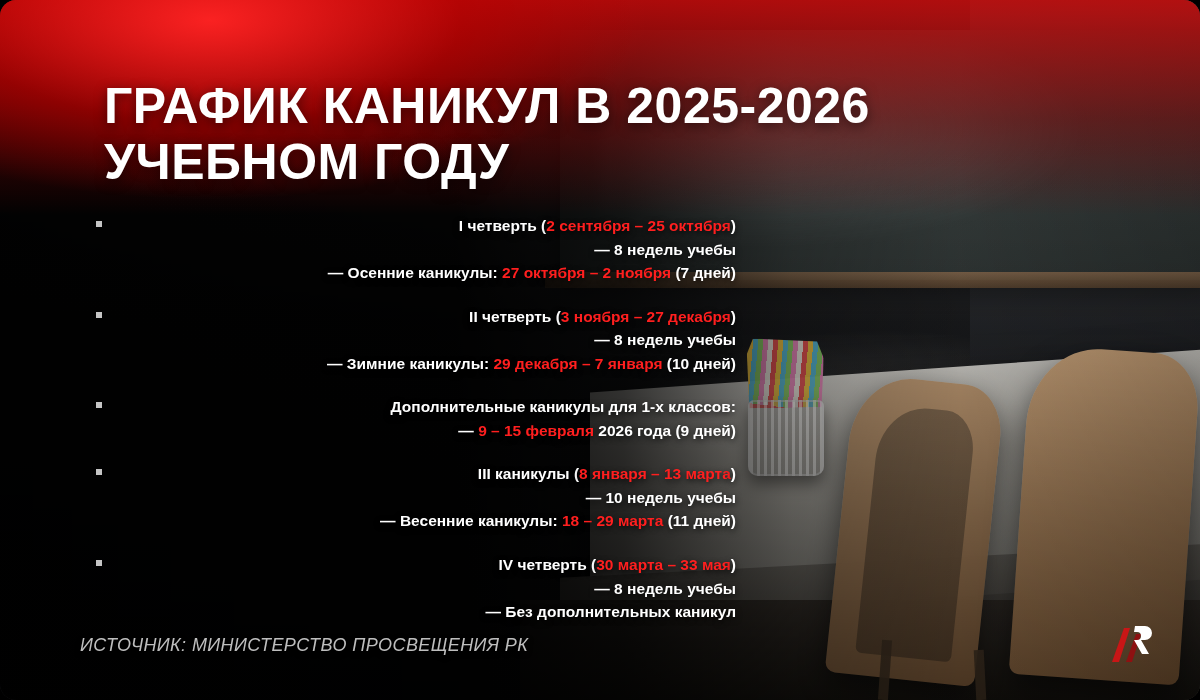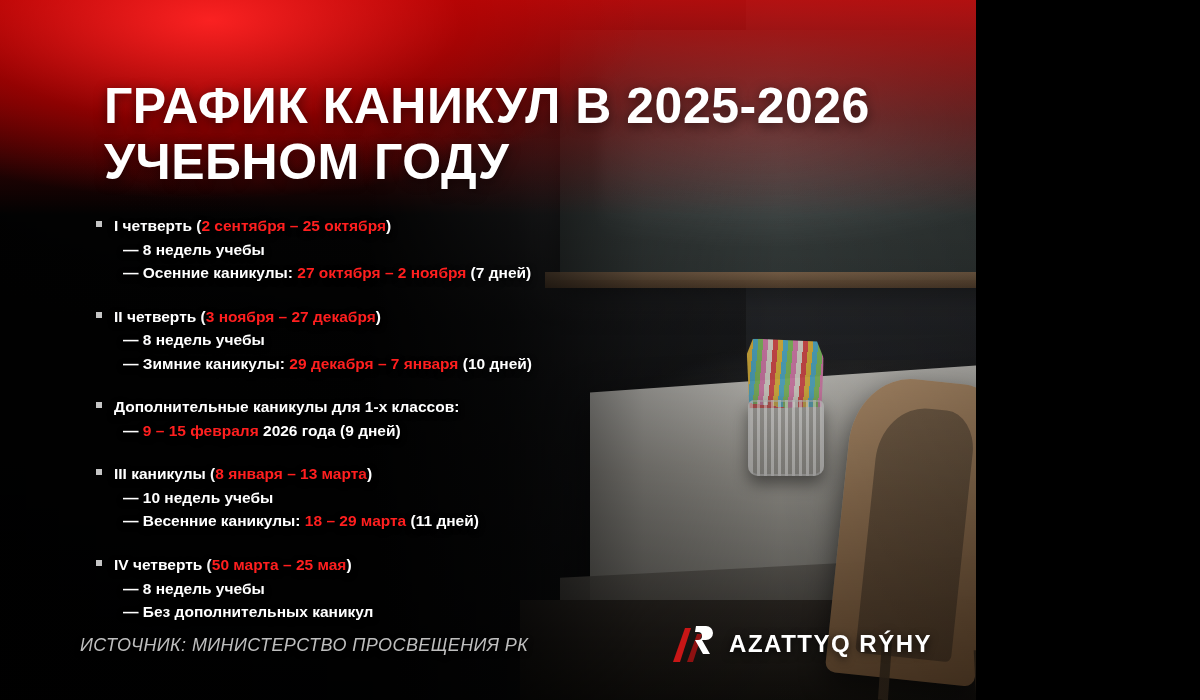--- a/index.html
+++ b/index.html
@@ -5,24 +5,25 @@
   html, body {
     margin: 0;
     padding: 0;
     background: #000;
   }
   body {
     font-family: "Liberation Sans", sans-serif;
   }
   .canvas {
     position: relative;
-    width: 976px;
+    width: 1200px;
     height: 700px;
     overflow: hidden;
     background: #0b0b0c;
+    border-radius: 16px;
   }
 
   
   .photo {
     position: absolute;
     inset: 0;
     background:
       
       radial-gradient(ellipse 420px 200px at 880px 470px, rgba(255,250,240,0.30), rgba(255,250,240,0) 70%),
       
@@ -192,20 +193,21 @@
   .block { margin-bottom: 20px; }
   .block:last-child { margin-bottom: 0; }
 
   .row {
     color: #ffffff;
     font-size: 15.5px;
     line-height: 1.52;
     font-weight: 700;
     text-shadow: 0 2px 6px rgba(0,0,0,.8);
     white-space: nowrap;
+    text-align: right;
   }
   .row.head { padding-left: 18px; position: relative; }
   .bullet {
     position: absolute;
     left: 0;
     top: 7px;
     width: 6px;
     height: 6px;
     background: #e7e7e7;
     opacity: .85;
@@ -320,35 +322,34 @@
         </div>
         <div class="row sub">— 10 недель учебы</div>
         <div class="row sub">
           <span>— Весенние каникулы: </span><span class="hl">18 – 29 марта</span><span> (11 дней)</span>
         </div>
       </div>
 
       <div class="block">
         <div class="row head">
           <span class="bullet"></span>
-          <span>IV четверть (</span><span class="hl">50 марта – 25 мая</span><span>)</span>
+          <span>IV четверть (</span><span class="hl">30 марта – 33 мая</span><span>)</span>
         </div>
         <div class="row sub">— 8 недель учебы</div>
         <div class="row sub">— Без дополнительных каникул</div>
       </div>
 
     </div>
 
     <div class="source">ИСТОЧНИК: МИНИСТЕРСТВО ПРОСВЕЩЕНИЯ РК</div>
 
     <div class="logo">
       <span class="logo-mark">
         <svg width="46" height="40" viewBox="0 0 46 40" aria-hidden="true">
           <path d="M2 38 L14 4 L20 4 L9 38 Z" fill="#c81616"></path>
           <path d="M16 38 L26 10 L31 10 L22 38 Z" fill="#8e1111"></path>
           <path d="M25 2 h10 a7 7 0 0 1 0 14 h-4 l8 14 h-7 l-8 -14 h3 a4 4 0 0 0 0 -8 h-3 z" fill="#ffffff"></path>
         </svg>
       </span>
-      <span class="logo-text">AZATTYQ RÝHY</span>
     </div>
 
   </div>
 </div>
 
 </body></html>

